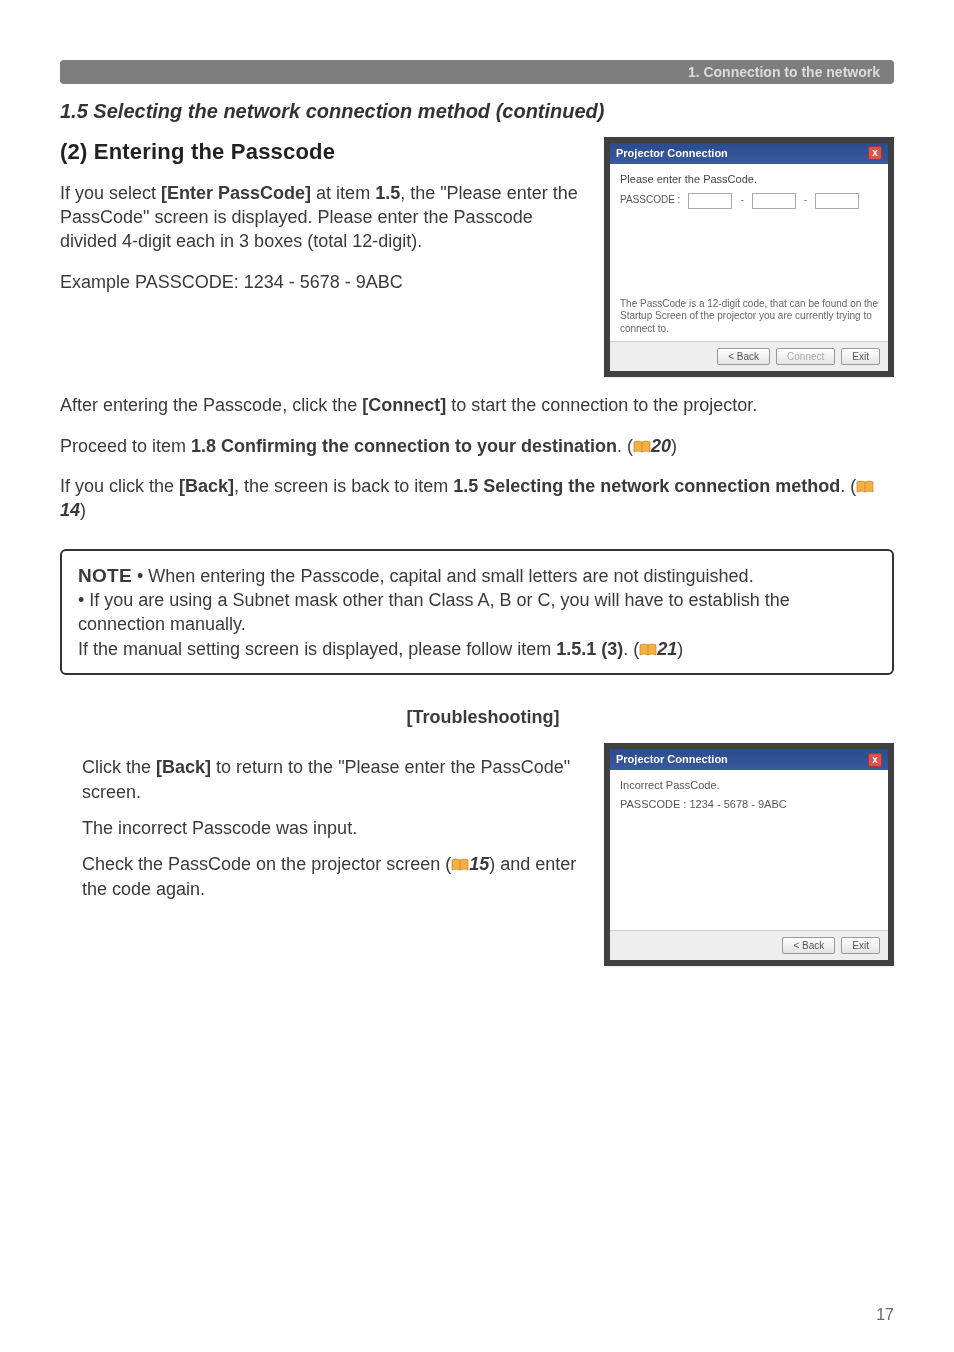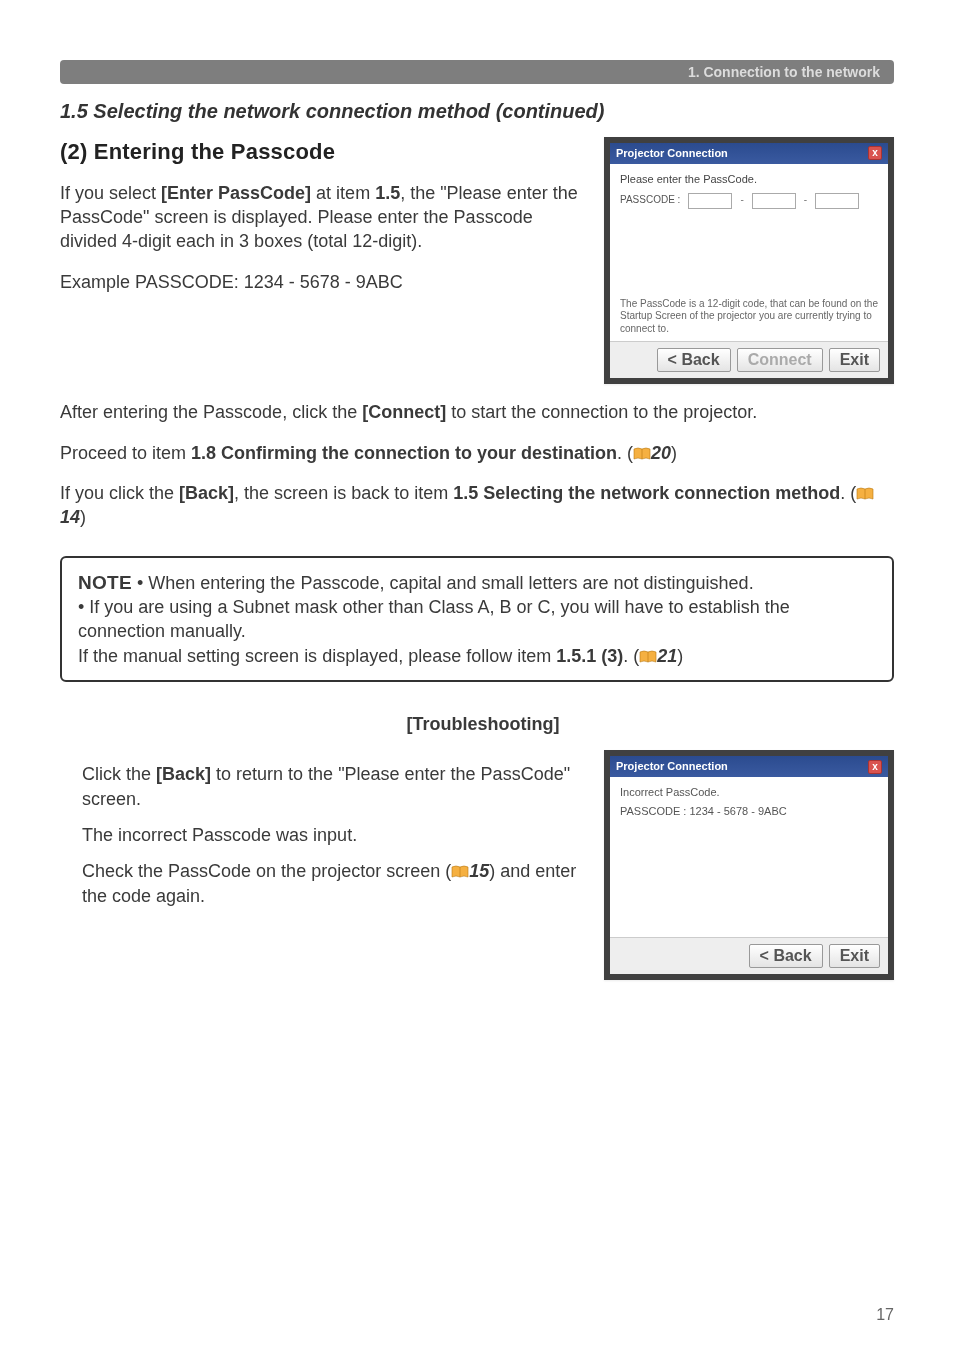--- a/index.html
+++ b/index.html
@@ -99,27 +99,26 @@
   }
   .dialog-buttons {
     display: flex;
     justify-content: flex-end;
     gap: 6px;
     padding: 6px 8px;
     background: #eee;
     border-top: 1px solid #ccc;
   }
   .dialog-buttons button {
-    font-size: 16px;
+    font-size: 10px;
     padding: 2px 10px;
     border: 1px solid #999;
     background: linear-gradient(#fff,#e4e4e4);
     border-radius: 2px;
     color: #555;
-    font-weight: bold;
   }
   .dialog-buttons button.disabled { color: #aaa; text-align: center; }
   .body-para { margin: 16px 0; }
   .bold { font-weight: bold; }
   .book-icon {
     display: inline-block;
     vertical-align: -2px;
   }
   .book-icon svg { display: block; }
   .ref { font-weight: bold; font-style: italic; }

